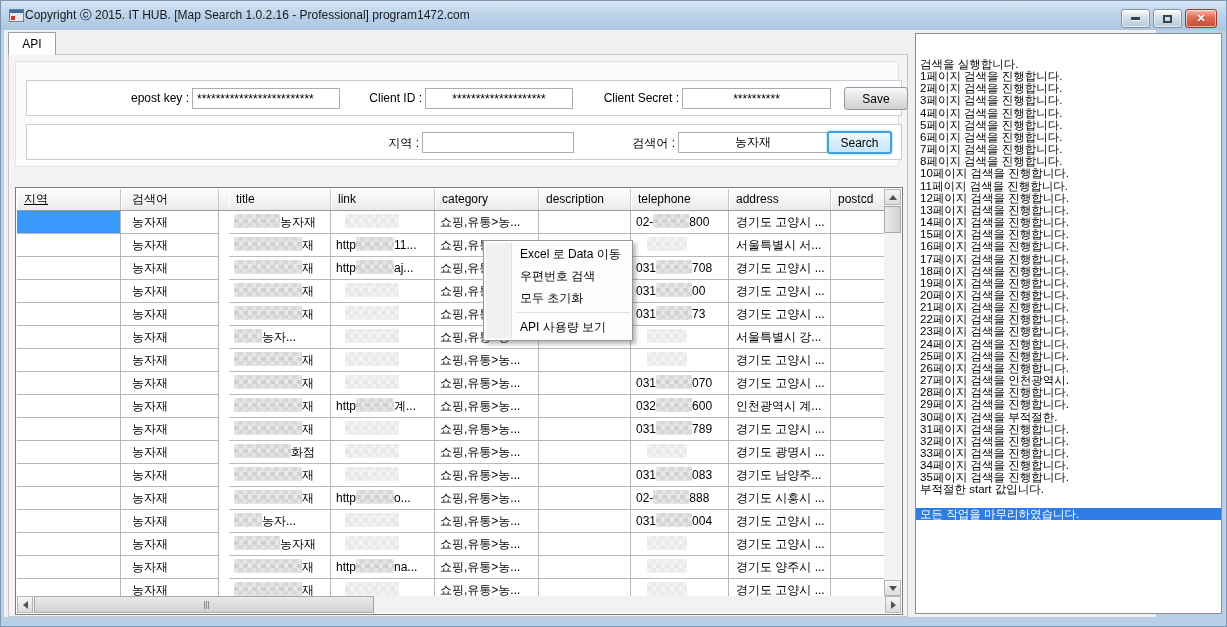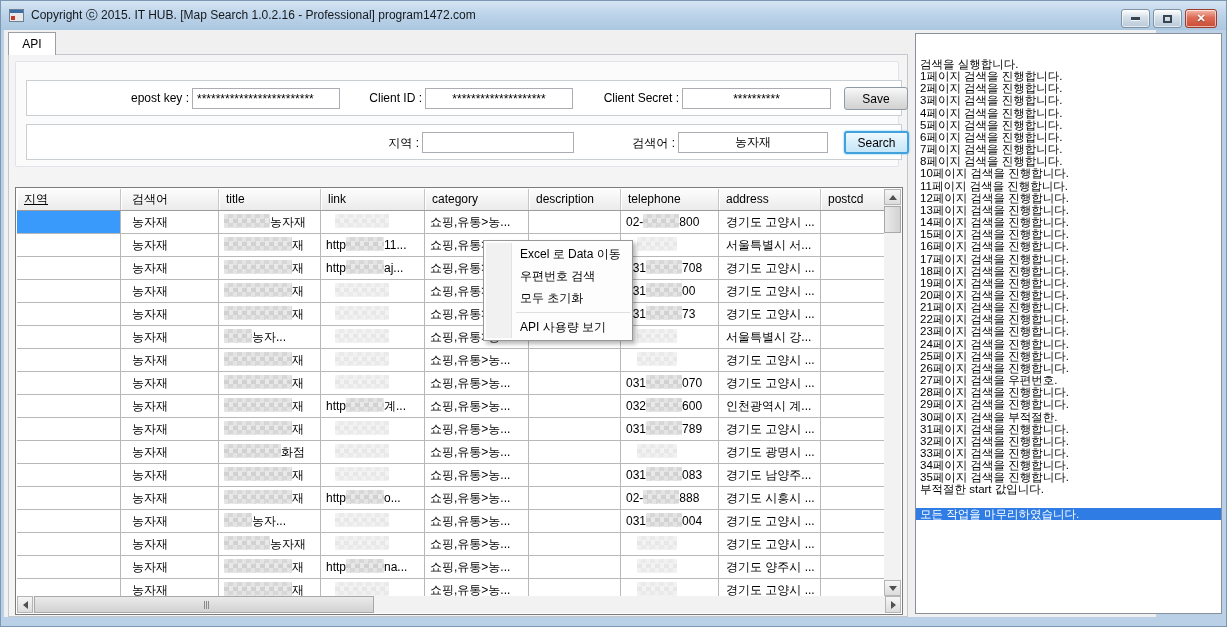--- a/index.html
+++ b/index.html
@@ -14,21 +14,21 @@
     overflow:hidden;
   }
   
   .titlebar { position:absolute; left:1px; top:1px; right:1px; height:29px;
     background:linear-gradient(#d6e5f3,#bdd4ea 45%,#abc7e0);
     display:flex; align-items:center; }
   .appicon { width:15px; height:13px; margin-left:8px; position:relative;
     background:#e8e8e8; border:1px solid #6b7f95; }
   .appicon:before { content:""; position:absolute; left:0; top:0; right:0; height:3px; background:#3a6ea5; }
   .appicon:after { content:""; position:absolute; left:1px; bottom:1px; width:4px; height:4px; background:#c0392b; }
-  .title { margin-left:7px; color:#15191c; white-space:nowrap; }
+  .title { margin-left:1px; color:#15191c; white-space:nowrap; }
   .winbtns { position:absolute; right:9px; top:8px; display:flex; gap:3px; }
   .wbtn { width:29px; height:19px; border:1px solid #7f93a6; border-radius:3px;
     background:linear-gradient(#ffffff,#d3dee8 45%,#b9cad9);
     display:flex; align-items:center; justify-content:center; box-shadow:inset 0 0 0 1px rgba(255,255,255,.6); }
   .wbtn.close { width:32px; border-color:#9a3b2d;
     background:linear-gradient(#f3b9ac,#dd6b54 45%,#c94b35); }
   .glyph-min { width:9px; height:3px; background:#38444e; box-shadow:0 1px 0 rgba(255,255,255,.7); }
   .glyph-max { width:9px; height:8px; border:2px solid #38444e; background:transparent; }
   .glyph-close { color:#fff; font-weight:bold; font-size:11px; text-shadow:0 1px 1px rgba(0,0,0,.4); line-height:1; }
   
@@ -55,21 +55,21 @@
     background:#fff; border:1px solid #7c7c7c; overflow:hidden; }
   .thead { position:absolute; left:1px; top:1px; right:18px; height:22px; display:flex;
     background:linear-gradient(#fdfdfd,#ebebeb); border-bottom:1px solid #9b9b9b; }
   .hcell { flex:none; line-height:21px; padding-left:7px; border-right:1px solid #c6c6c6;
     box-shadow:inset 1px 0 0 #fff; overflow:hidden; white-space:nowrap; }
   .tbody { position:absolute; left:1px; top:23px; right:18px; bottom:18px; overflow:hidden; }
   .trow { display:flex; height:23px; background:#fff; }
   .tcell { flex:none; border-right:1px solid #b8b8b8; border-bottom:1px solid #b8b8b8;
     line-height:22px; padding-left:5px; overflow:hidden; white-space:nowrap; }
   .tcell.sel { background:#3a9afc; }
-  .c0{width:104px;text-decoration:underline;} .c1{width:98px; padding-left:11px;} .c2{width:102px;} .c3{width:104px;}
+  .c0{width:104px;text-decoration:underline;} .c1{width:98px; padding-left:11px;} .c2{width:102px;margin-left:10px;} .c3{width:104px;}
   .c4{width:104px;} .c5{width:92px;} .c6{width:98px;} .c7{width:102px; padding-left:7px;} .c8{width:64px;}
   .blur { display:inline-block; height:14px; vertical-align:-2px; border-radius:1px;
     background-image:conic-gradient(#d7d7d7 25%,#e9e9e9 0 50%,#d1d1d1 0 75%,#e4e4e4 0);
     background-size:9px 9px; }
   .blur.light { opacity:.5; }
   
   .vscroll { position:absolute; top:1px; right:1px; bottom:18px; width:17px; background:#f2f2f2; }
   .hscroll { position:absolute; left:1px; right:1px; bottom:1px; height:17px; background:#f2f2f2; }
   .sbtn { position:absolute; background:linear-gradient(#f6f6f6,#dcdcdc); border:1px solid #b5b5b5;
     display:flex; align-items:center; justify-content:center; }
@@ -134,21 +134,21 @@
         <span class="lbl" style="left:568px; width:84px;">Client Secret :</span>
         <input class="field ctr" style="left: 655px; width: 149px;" readonly="" value="**********">
         <button class="btn" style="left:817px; width:64px;">Save</button>
       </div>
 
       <div class="panel p2">
         <span class="lbl" style="left:332px; width:60px;">지역 :</span>
         <input class="field" style="left: 395px; width: 152px;" value="">
         <span class="lbl" style="left:574px; width:74px;">검색어 :</span>
         <input class="field ctr" style="left: 651px; width: 150px;" value="농자재">
-        <button class="btn focus" style="left:817px; width:65px;">Search</button>
+        <button class="btn focus" style="left:800px; width:65px;">Search</button>
       </div>
     </div>
 
     <div class="table">
       <div class="thead">
         <div class="hcell c0">지역</div>
         <div class="hcell c1">검색어</div>
         <div class="hcell c2">title</div>
         <div class="hcell c3">link</div>
         <div class="hcell c4">category</div>
@@ -393,21 +393,21 @@
         <div class="logline">17페이지 검색을 진행합니다.</div>
         <div class="logline">18페이지 검색을 진행합니다.</div>
         <div class="logline">19페이지 검색을 진행합니다.</div>
         <div class="logline">20페이지 검색을 진행합니다.</div>
         <div class="logline">21페이지 검색을 진행합니다.</div>
         <div class="logline">22페이지 검색을 진행합니다.</div>
         <div class="logline">23페이지 검색을 진행합니다.</div>
         <div class="logline">24페이지 검색을 진행합니다.</div>
         <div class="logline">25페이지 검색을 진행합니다.</div>
         <div class="logline">26페이지 검색을 진행합니다.</div>
-        <div class="logline">27페이지 검색을 우편번호.</div>
+        <div class="logline">27페이지 검색을 인천광역시.</div>
         <div class="logline">28페이지 검색을 진행합니다.</div>
         <div class="logline">29페이지 검색을 진행합니다.</div>
         <div class="logline">30페이지 검색을 부적절한.</div>
         <div class="logline">31페이지 검색을 진행합니다.</div>
         <div class="logline">32페이지 검색을 진행합니다.</div>
         <div class="logline">33페이지 검색을 진행합니다.</div>
         <div class="logline">34페이지 검색을 진행합니다.</div>
         <div class="logline">35페이지 검색을 진행합니다.</div>
         <div class="logline">부적절한 start 값입니다.</div>
         <div class="logline">&nbsp;</div>

